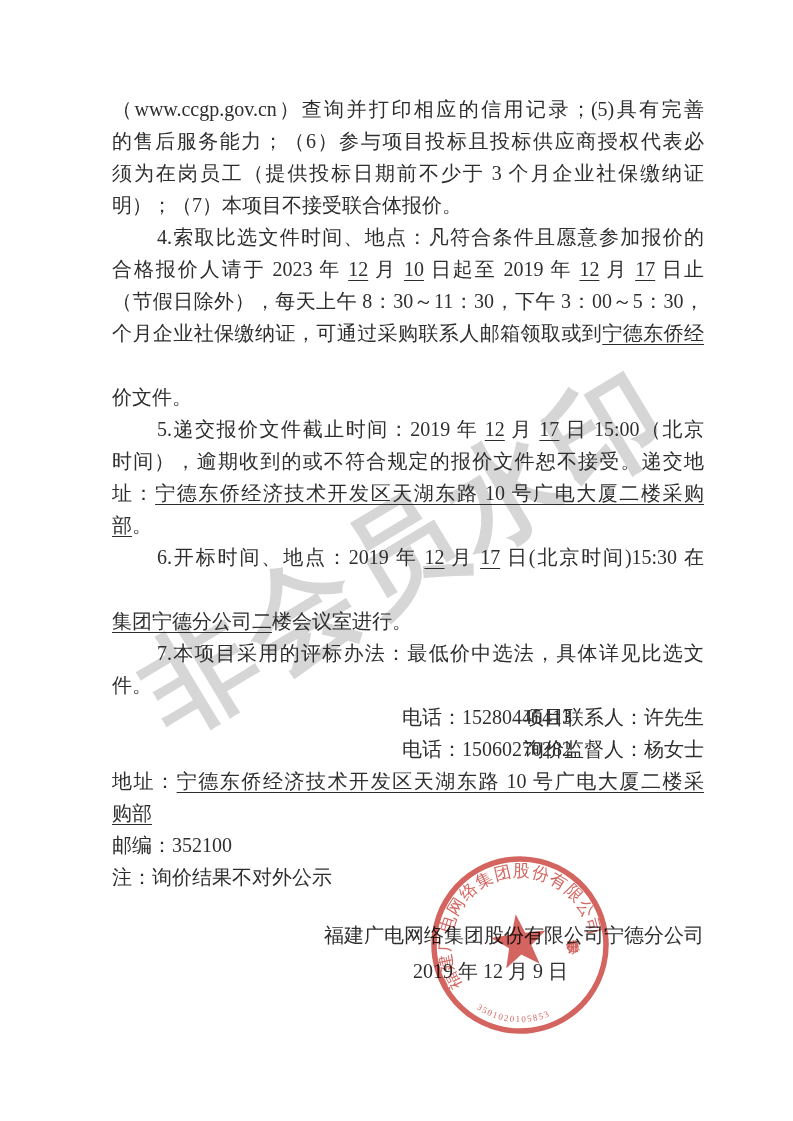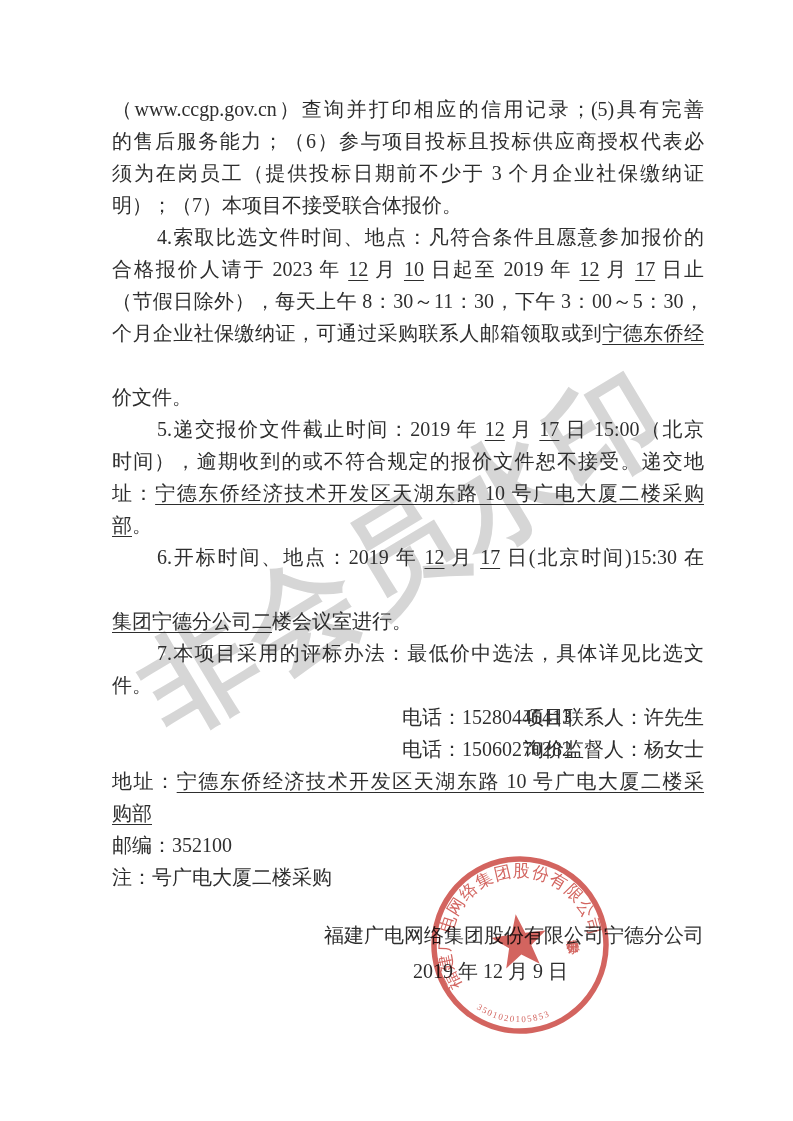--- a/index.html
+++ b/index.html
@@ -68,21 +68,21 @@
   <div class="ln" style="top:512px"><span class="u">部</span><span>。</span></div>
   <div class="ln fill ind" style="top:544px"><span>6.开标时间、地点：2019 年 </span><span class="u">12</span><span> 月 </span><span class="u">17</span><span> 日(北京时间)15:30 在</span></div>
   <div class="ln" style="top:608px"><span class="u">集团宁德分公司二</span><span>楼会议室进行。</span></div>
   <div class="ln fill ind" style="top:640px"><span>7.本项目采用的评标办法：最低价中选法，具体详见比选文</span></div>
   <div class="ln" style="top:672px"><span>件。</span></div>
   <div class="ln ind" style="top:704px"><span>项目联系人：许先生</span><span class="tel">电话：15280445413</span></div>
   <div class="ln ind" style="top:736px"><span>询价监督人：杨女士</span><span class="tel">电话：15060270282</span></div>
   <div class="ln fill" style="top:768px"><span>地址：</span><span class="u">宁德东侨经济技术开发区天湖东路 10 号广电大厦二楼采</span></div>
   <div class="ln" style="top:800px"><span class="u">购部</span></div>
   <div class="ln" style="top:832px"><span>邮编：352100</span></div>
-  <div class="ln" style="top:864px"><span>注：号广电大厦二楼采购</span></div>
+  <div class="ln" style="top:864px"><span>注：询价结果不对外公示</span></div>
   <div class="ln right" style="top:922px"><span>福建广电网络集团股份有限公司宁德分公司</span></div>
   <div class="ln" style="top:958px;left:413px;width:auto;white-space:nowrap"><span>2019 年 12 月 9 日</span></div>
 
   <svg class="seal" viewBox="-100 -100 200 200">
     <g transform="rotate(-8)" fill="#c9423c" stroke="none">
       <circle cx="0" cy="0" r="86" fill="none" stroke="#c9423c" stroke-width="5.5"></circle>
       <polygon points="0,-29 6.9,-9.5 27.4,-8.9 11.2,3.6 16.9,23.3 0,11.7 -16.9,23.3 -11.2,3.6 -27.4,-8.9 -6.9,-9.5" transform="translate(0,-2)"></polygon>
       <path id="sealArcTop" d="M -62 34 A 70 70 0 1 1 62 34" fill="none"></path>
       <text font-size="17" letter-spacing="1">
         <textPath href="#sealArcTop" startOffset="2">福建广电网络集团股份有限公司</textPath>

